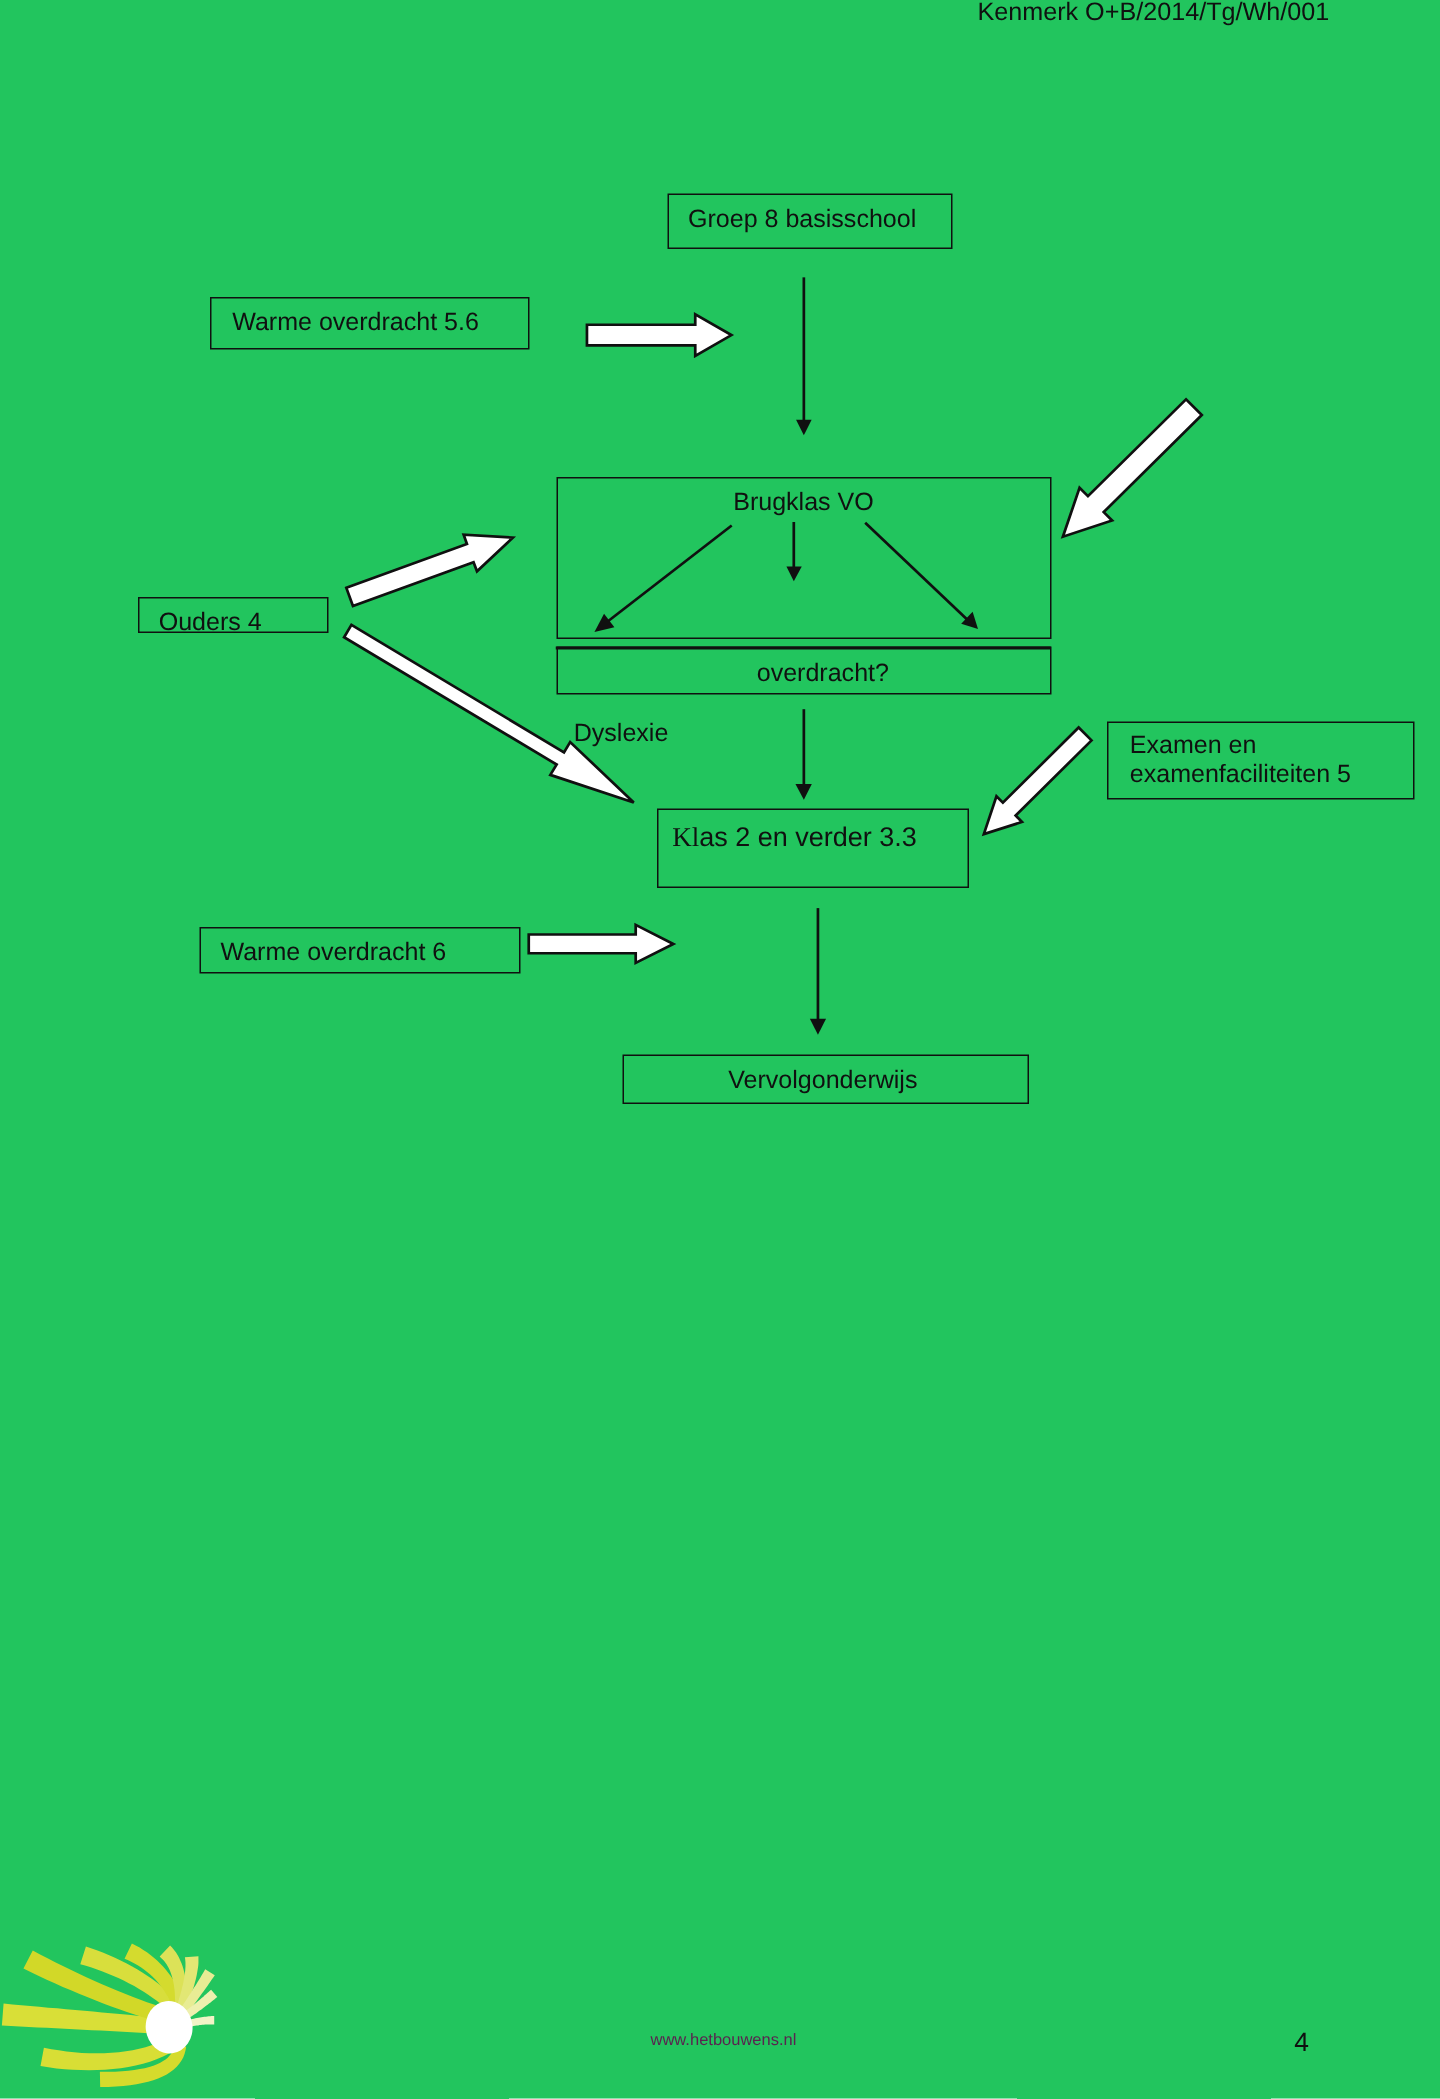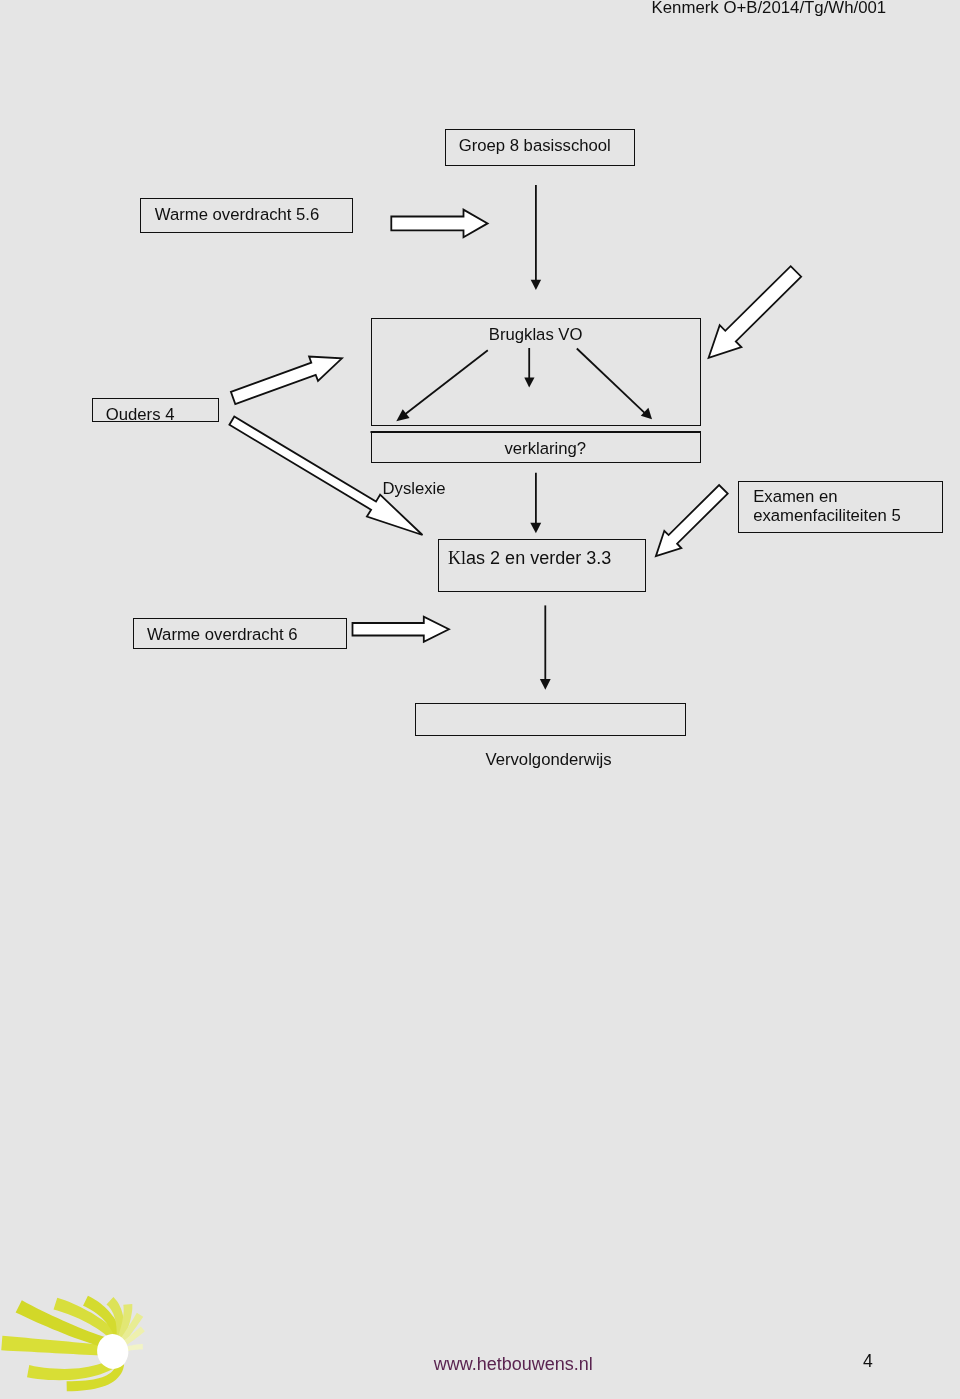--- a/index.html
+++ b/index.html
@@ -1,24 +1,24 @@
 <!DOCTYPE html>
 <html><head>
 <meta charset="utf-8">
 <style>
   html,body{margin:0;padding:0;}
   body{width:960px;height:1399px;background:#ffffff;-webkit-font-smoothing:antialiased;
        font-family:"Liberation Sans",sans-serif;position:relative;overflow:hidden;}
-  .page{position:absolute;left:0;top:0;width:960px;height:1399px;background:#e5e5e5;transform:translateZ(0);}
+  .page{position:absolute;left:0;top:0;width:960px;height:1399px;background:#22c55e;transform:translateZ(0);}
   .hdr{position:absolute;left:651.6px;top:-2.1px;font-size:16.8px;line-height:20px;
        color:#101010;white-space:nowrap;}
   .box{position:absolute;border:1.8px solid #101010;box-sizing:border-box;background:transparent;}
   .lbl{position:absolute;white-space:pre;font-size:16.7px;line-height:21.5px;color:#101010;}
   svg.ov{position:absolute;left:0;top:0;width:960px;height:1399px;overflow:visible;pointer-events:none;}
-  .footer-url{position:absolute;left:433.7px;top:1354px;font-size:18px;color:#5a2450;white-space:nowrap;}
+  .footer-url{position:absolute;left:433.7px;top:1354px;font-size:11px;color:#5a2450;white-space:nowrap;}
   .footer-page{position:absolute;left:862.9px;top:1351px;font-size:17.6px;color:#101010;}
   .serif{font-family:"Liberation Serif",serif;}
 </style>
 </head>
 <body>
 
 <div class="page">
 
   <div class="hdr">Kenmerk O+B/2014/Tg/Wh/001</div>
 
@@ -34,38 +34,38 @@
   <div class="box" style="left:370.5px;top:318.2px;width:330px;height:108px;">
     <span class="lbl" style="left:117.3px;top:4.5px;">Brugklas VO</span>
   </div>
 
   <div class="box" style="left:92px;top:398px;width:127px;height:24px;">
     <span class="lbl" style="left:12.8px;top:5.2px;">Ouders 4</span>
   </div>
 
   <div class="box" style="left:370.5px;top:431.3px;width:330px;height:31.5px;">
     <span class="lbl" style="left:11px;top:5.5px;margin-top:40px;">Dyslexie</span>
-    <span class="lbl" style="left:133px;top:5.5px;">verklaring?</span>
+    <span class="lbl" style="left:133px;top:5.5px;">overdracht?</span>
   </div>
 
   <div class="box" style="left:738.4px;top:480.6px;width:204.9px;height:52.1px;">
     <span class="lbl" style="left:13.8px;top:4.9px;">Examen en</span>
     <span class="lbl" style="left:13.8px;top:23.9px;">examenfaciliteiten 5</span>
   </div>
 
   <div class="box" style="left:438.1px;top:539px;width:208.2px;height:52.5px;">
     <span class="lbl" style="left:9px;top:7.8px;font-size:18px;"><span class="serif">Kl</span><span>as 2 en verder 3.3</span></span>
   </div>
 
   <div class="box" style="left:132.7px;top:617.8px;width:214.6px;height:31.4px;">
     <span class="lbl" style="left:13.3px;top:5.2px;">Warme overdracht 6</span>
   </div>
 
   <div class="box" style="left:414.6px;top:703.1px;width:271.4px;height:33.2px;">
-    <span class="lbl" style="left:69.9px;top:5.3px;margin-top:40px;">Vervolgonderwijs</span>
+    <span class="lbl" style="left:69.9px;top:5.3px;">Vervolgonderwijs</span>
   </div>
 
   <svg class="ov" viewBox="0 0 960 1399">
     <g fill="none" stroke="#101010" stroke-width="1.8">
 
       <line x1="535.9" y1="184.9" x2="535.9" y2="281"></line>
       <line x1="535.9" y1="472.8" x2="535.9" y2="524"></line>
       <line x1="545.3" y1="605.4" x2="545.3" y2="680.5"></line>
       <line x1="487.8" y1="350.3" x2="403.8" y2="415.3"></line>
       <line x1="529.2" y1="348.0" x2="529.2" y2="378.5"></line>

